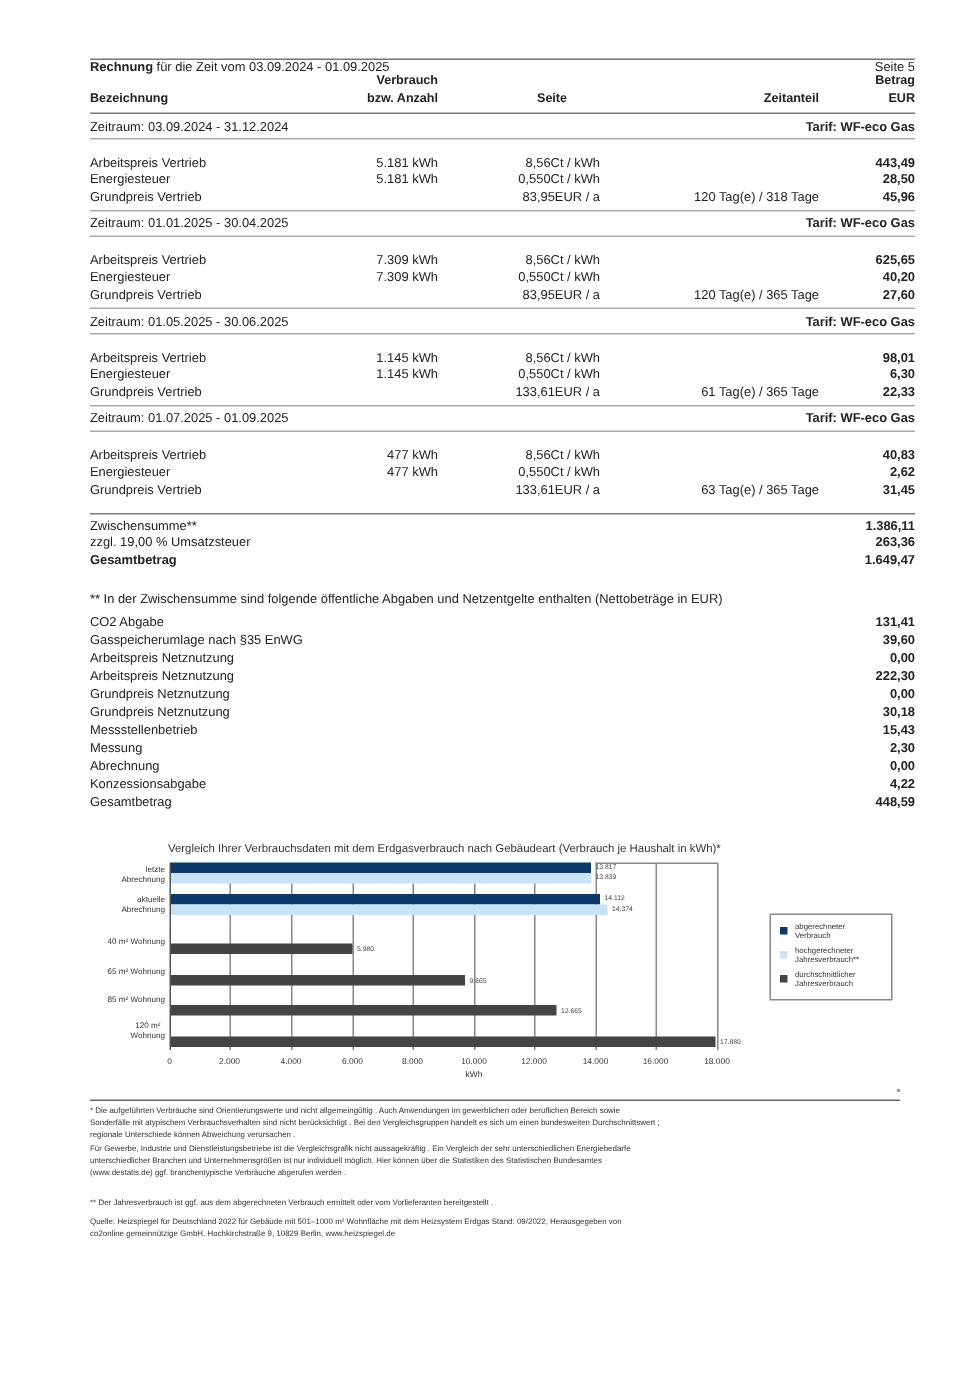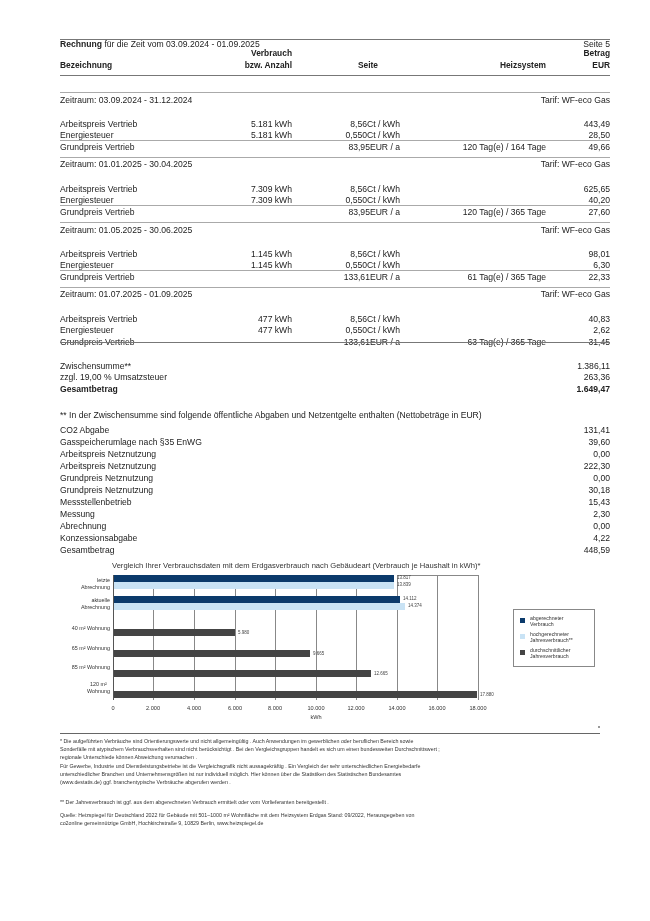--- a/index.html
+++ b/index.html
@@ -1,27 +1,27 @@
 <!DOCTYPE html>
 <html><head>
 <meta charset="utf-8">
 <style>
   html, body { margin: 0; padding: 0; background: #ffffff; }
   body { width: 650px; height: 921px; position: relative; overflow: hidden;
          font-family: "Liberation Sans", sans-serif; color: #222; font-size: 8.6px; }
   .abs { position: absolute; }
   .hr { position: absolute; left: 60px; width: 550px; height: 0; border-top: 1px solid #777; }
   .hr.thin { border-top: 1px solid #aaa; }
-  .row { position: absolute; left: 60px; width: 550px; height: 11px; line-height: 11px; white-space: nowrap; margin-top: 16px; }
+  .row { position: absolute; left: 60px; width: 550px; height: 11px; line-height: 11px; white-space: nowrap; }
   .row span { position: absolute; top: 0; }
   .c-name { left: 0; }
   .c-qty { right: 318px; text-align: right; }
   .c-price { left: 248px; width: 92px; text-align: right; }
   .c-time { right: 64px; text-align: right; }
-  .c-amt { right: 0; text-align: right; }
+  .c-amt { right: 0; text-align: right; font-weight: bold; }
   .bold { font-weight: bold; }
   .header-row { position: absolute; left: 60px; width: 550px; }
   .footnote { position: absolute; left: 60px; width: 560px; font-size: 5.3px; line-height: 8px; color: #333; }
   
   .chart { position: absolute; left: 0; top: 0; width: 650px; height: 921px; pointer-events: none; }
   .chart * { pointer-events: auto; }
   .gridline { position: absolute; width: 1px; background: #888; }
   .bar { position: absolute; height: 7px; }
   .bar-label { position: absolute; font-size: 4.5px; color: #444; white-space: nowrap; line-height: 6px; }
   .cat-label { position: absolute; right: 540px; text-align: right; font-size: 5.4px; line-height: 6.5px; color: #333; white-space: nowrap; }
@@ -38,21 +38,21 @@
   <span class="bold">Rechnung</span><span> für die Zeit vom 03.09.2024 - 01.09.2025</span>
   <span class="abs" style="right:0; top:0;">Seite 5</span>
 </div>
 <div class="hr" style="top:39px;"></div>
 
 <div class="header-row bold" style="top:48px; height:24px; font-size:8.4px; line-height:11px;">
   <span class="abs" style="left:0; top:12px;">Bezeichnung</span>
   <span class="abs" style="right:318px; top:0; text-align:right;">Verbrauch</span>
   <span class="abs" style="right:318px; top:12px; text-align:right;">bzw. Anzahl</span>
   <span class="abs" style="left:298px; top:12px;">Seite</span>
-  <span class="abs" style="right:64px; top:12px;">Heizsystem</span>
+  <span class="abs" style="right:64px; top:12px;">Zeitanteil</span>
   <span class="abs" style="right:0; top:0;">Betrag</span>
   <span class="abs" style="right:0; top:12px;">EUR</span>
 </div>
 <div class="hr" style="top:75px;"></div>
 
 <div class="row" style="top:79px;">
   <span class="c-name">Zeitraum: 03.09.2024 - 31.12.2024</span>
   <span class="c-amt">Tarif: WF-eco Gas</span>
 </div>
 <div class="hr thin" style="top:92px;"></div>
@@ -67,22 +67,22 @@
   <span class="c-name">Energiesteuer</span>
   <span class="c-qty">5.181 kWh</span>
   <span class="c-price">0,550Ct / kWh</span>
   <span class="c-time"></span>
   <span class="c-amt">28,50</span>
 </div>
 <div class="row" style="top:126px;">
   <span class="c-name">Grundpreis Vertrieb</span>
   <span class="c-qty"></span>
   <span class="c-price">83,95EUR / a</span>
-  <span class="c-time">120 Tag(e) / 164 Tage</span>
-  <span class="c-amt">49,66</span>
+  <span class="c-time">120 Tag(e) / 318 Tage</span>
+  <span class="c-amt">45,96</span>
 </div>
 
 <div class="hr thin" style="top:140px;"></div>
 <div class="row" style="top:143px;">
   <span class="c-name">Zeitraum: 01.01.2025 - 30.04.2025</span>
   <span class="c-amt">Tarif: WF-eco Gas</span>
 </div>
 <div class="hr thin" style="top:157px;"></div>
 <div class="row" style="top:168px;">
   <span class="c-name">Arbeitspreis Vertrieb</span>

